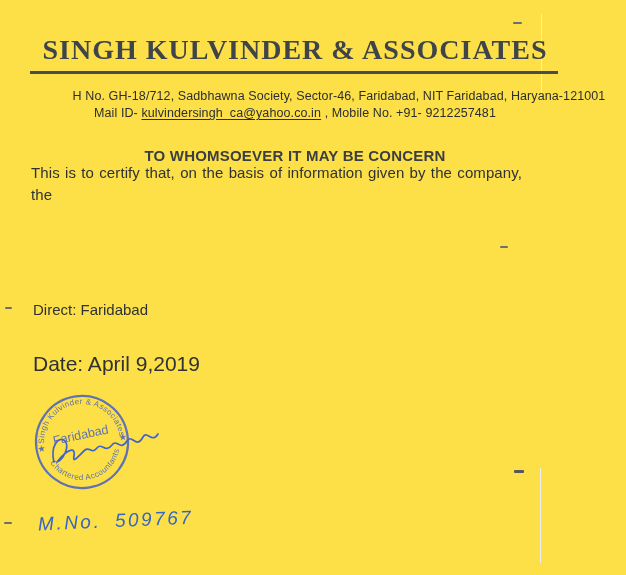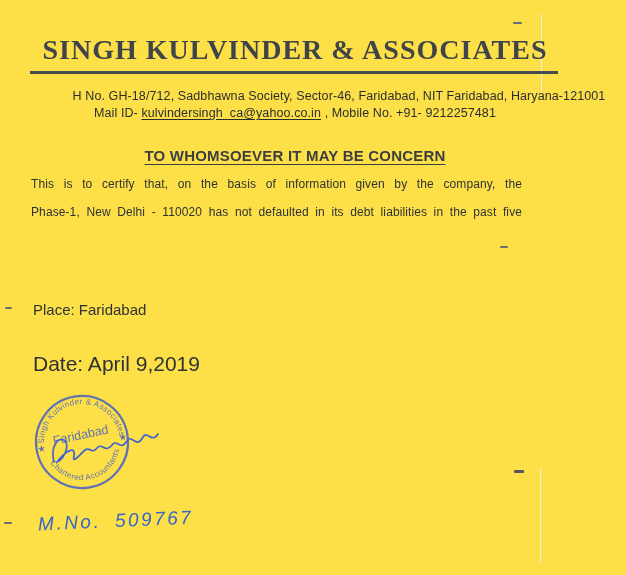--- a/index.html
+++ b/index.html
@@ -42,32 +42,31 @@
   .email-underline { text-decoration: underline; text-underline-offset: 2px; }
   
   .subject {
     top: 147px;
     font-size: 15px;
     font-weight: 600;
     color: #3b3e41;
     letter-spacing: 0.2px;
   }
   .subject span {
-    text-decoration: underline;
     text-decoration-thickness: 1.4px;
     text-underline-offset: 3px;
   }
   
   .body-par {
     position: absolute;
     left: 31px;
-    top: 170px;
+    top: 162px;
     width: 491px;
-    font-size: 12px;
-    line-height: 28px;
+    font-size: 15px;
+    line-height: 22px;
     color: #2f3234;
     letter-spacing: 0.1px;
   }
   .body-line { text-align: justify; }
   .body-line.fill { text-align-last: justify; }
   
   .place-line { position: absolute; left: 33px; top: 301px; font-size: 15px; }
   .date-line  { position: absolute; left: 33px; top: 352px; font-size: 21px; }
   
   .stamp-wrap { position: absolute; left: 14px; top: 386px; width: 180px; height: 122px; }
@@ -109,24 +108,23 @@
   <div class="header-center addr-line addr2">
     <span>Mail ID- </span><span class="email-underline">kulvindersingh_ca@yahoo.co.in</span><span> , Mobile No. +91- 9212257481</span>
   </div>
 
   <div class="header-center subject">
     <span>TO WHOMSOEVER IT MAY BE CONCERN</span>
   </div>
 
   <div class="body-par">
     <div class="body-line fill">This is to certify that, on the basis of information given by the company, the</div>
-    <div class="body-line fill">Phase-1, New Delhi - 110020 has not defaulted in its debt liabilities in the past five</div>
   </div>
 
-  <div class="place-line">Place: Faridabad</div>
+  <div class="place-line">Direct: Faridabad</div>
   <div class="date-line">Date: April 9,2019</div>
 
   <div class="stamp-wrap">
     <svg width="180" height="122" viewBox="0 0 180 122">
       <g transform="rotate(-8 68 56)" opacity="0.88">
         <circle cx="68" cy="56" r="46" fill="none" stroke="#4b63c2" stroke-width="2.2"></circle>
         <path id="arcTop" d="M 68 56 m -38 0 a 38 38 0 1 1 76 0" fill="none"></path>
         <path id="arcBot" d="M 30 56 a 38 38 0 0 0 76 0" fill="none"></path>
         <text font-size="8" fill="#4b63c2" font-family="Liberation Sans, sans-serif" letter-spacing="0.4">
           <textPath href="#arcTop" startOffset="3%">Singh Kulvinder &amp; Associates</textPath>

